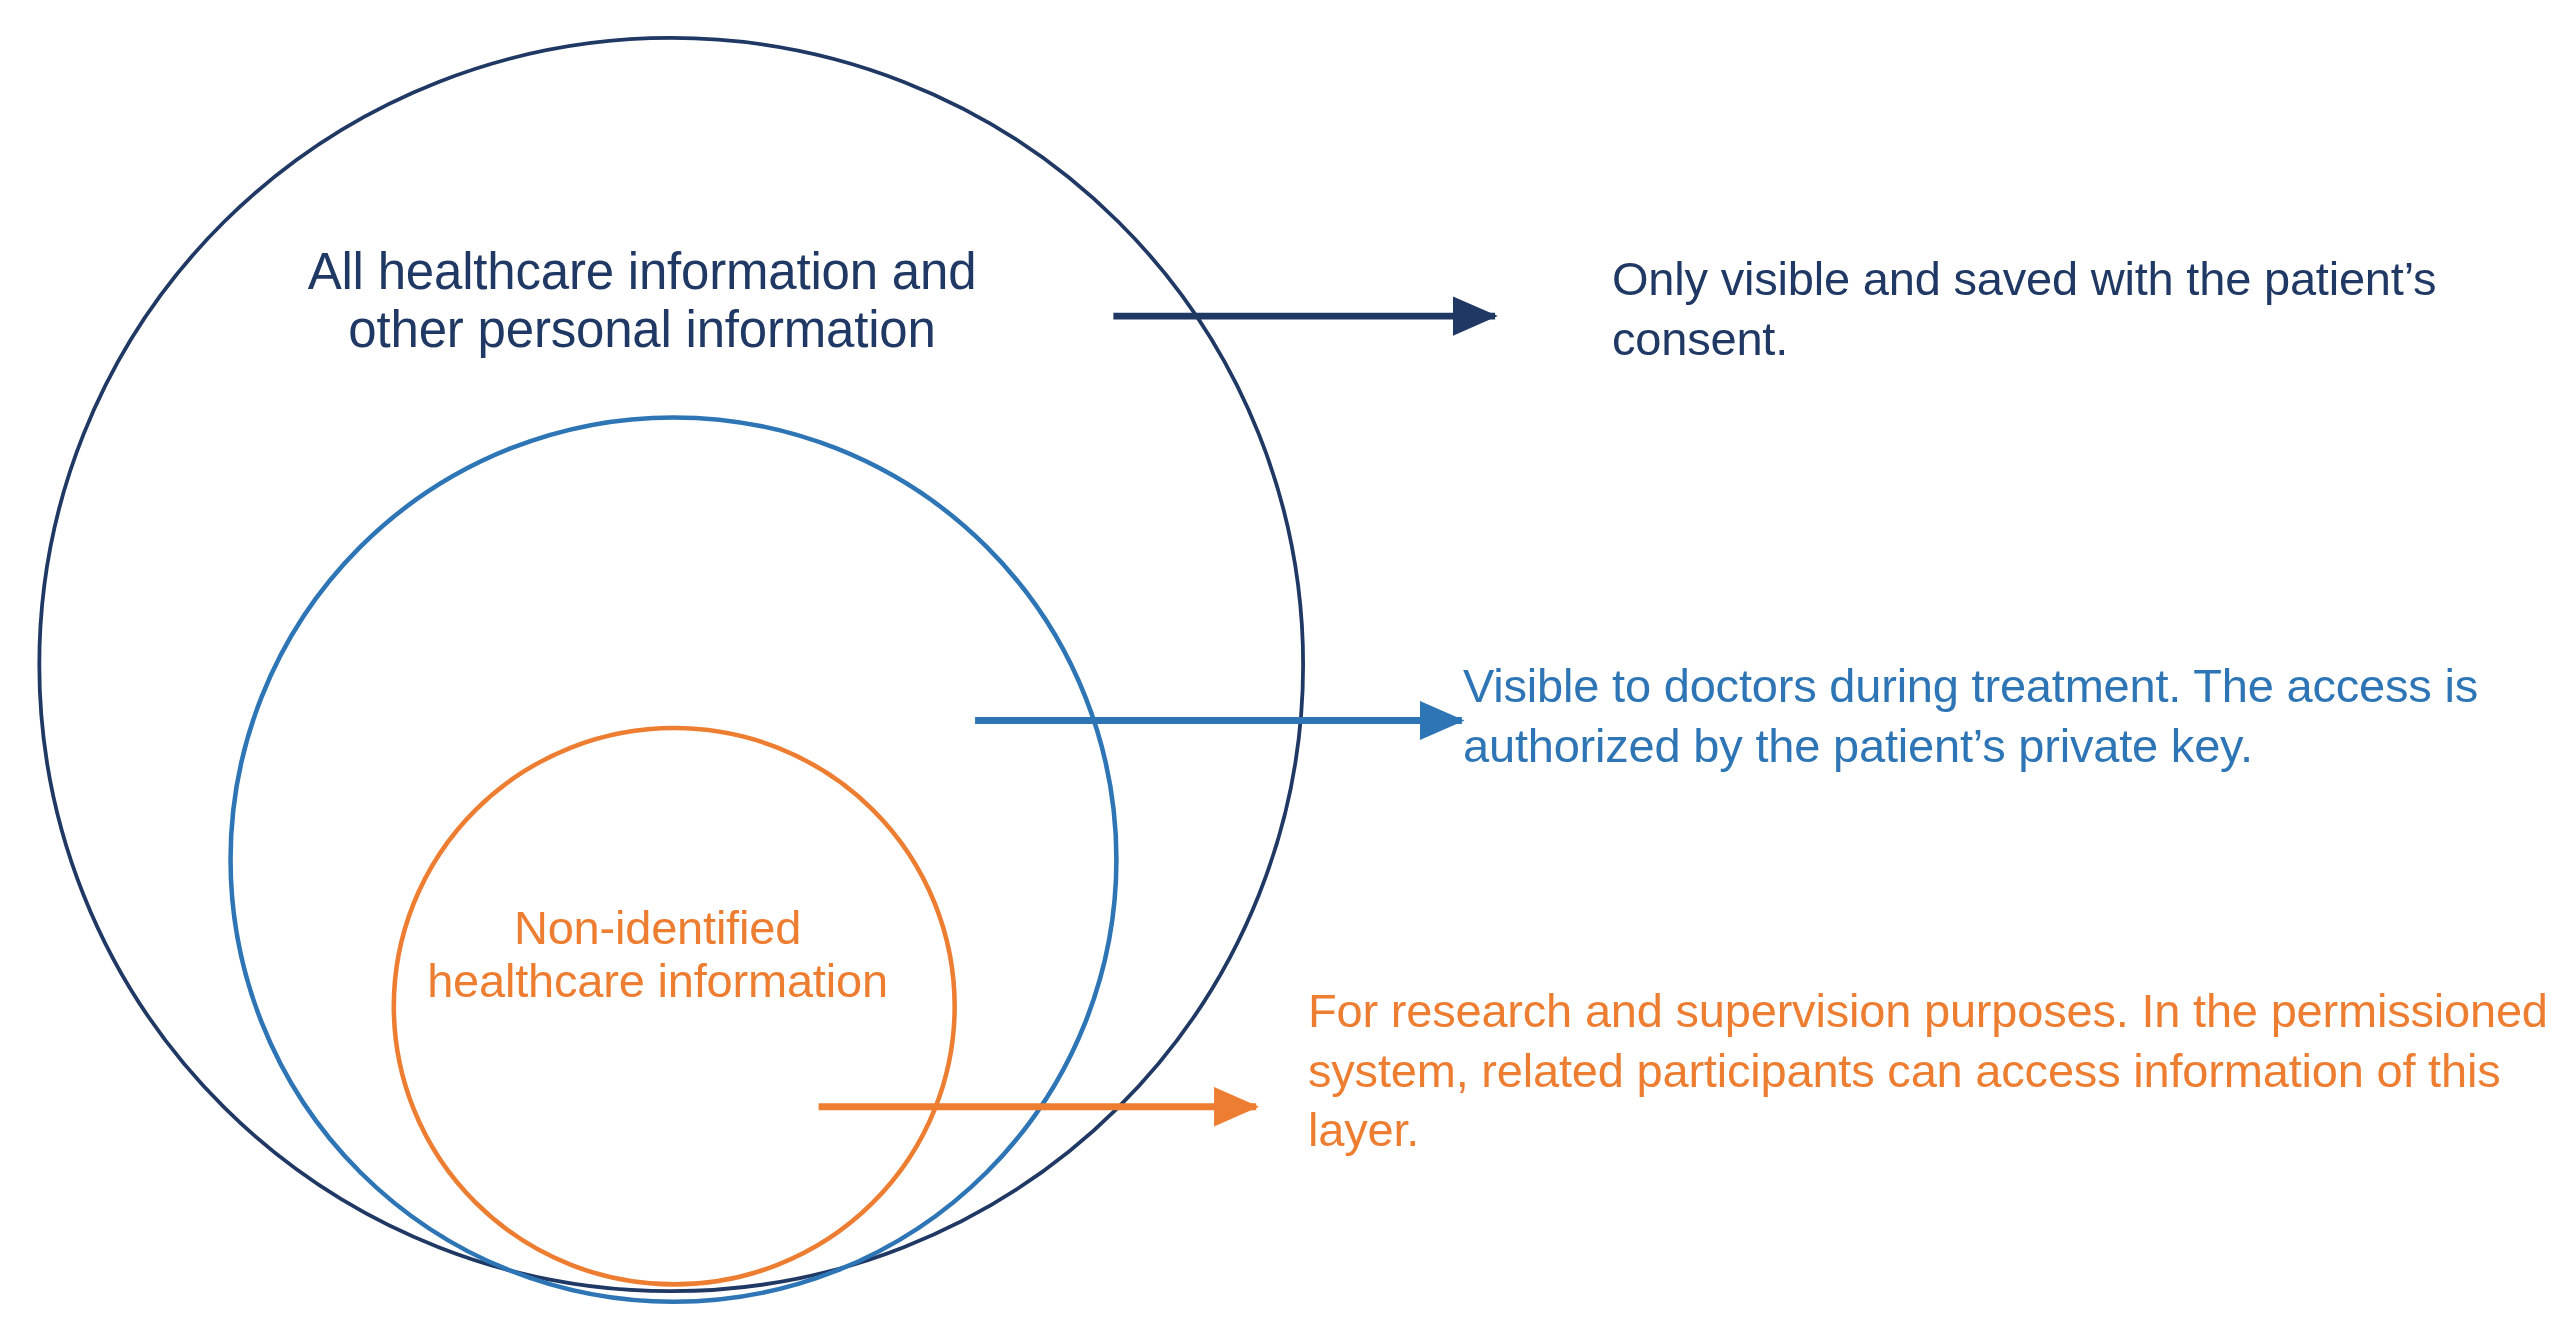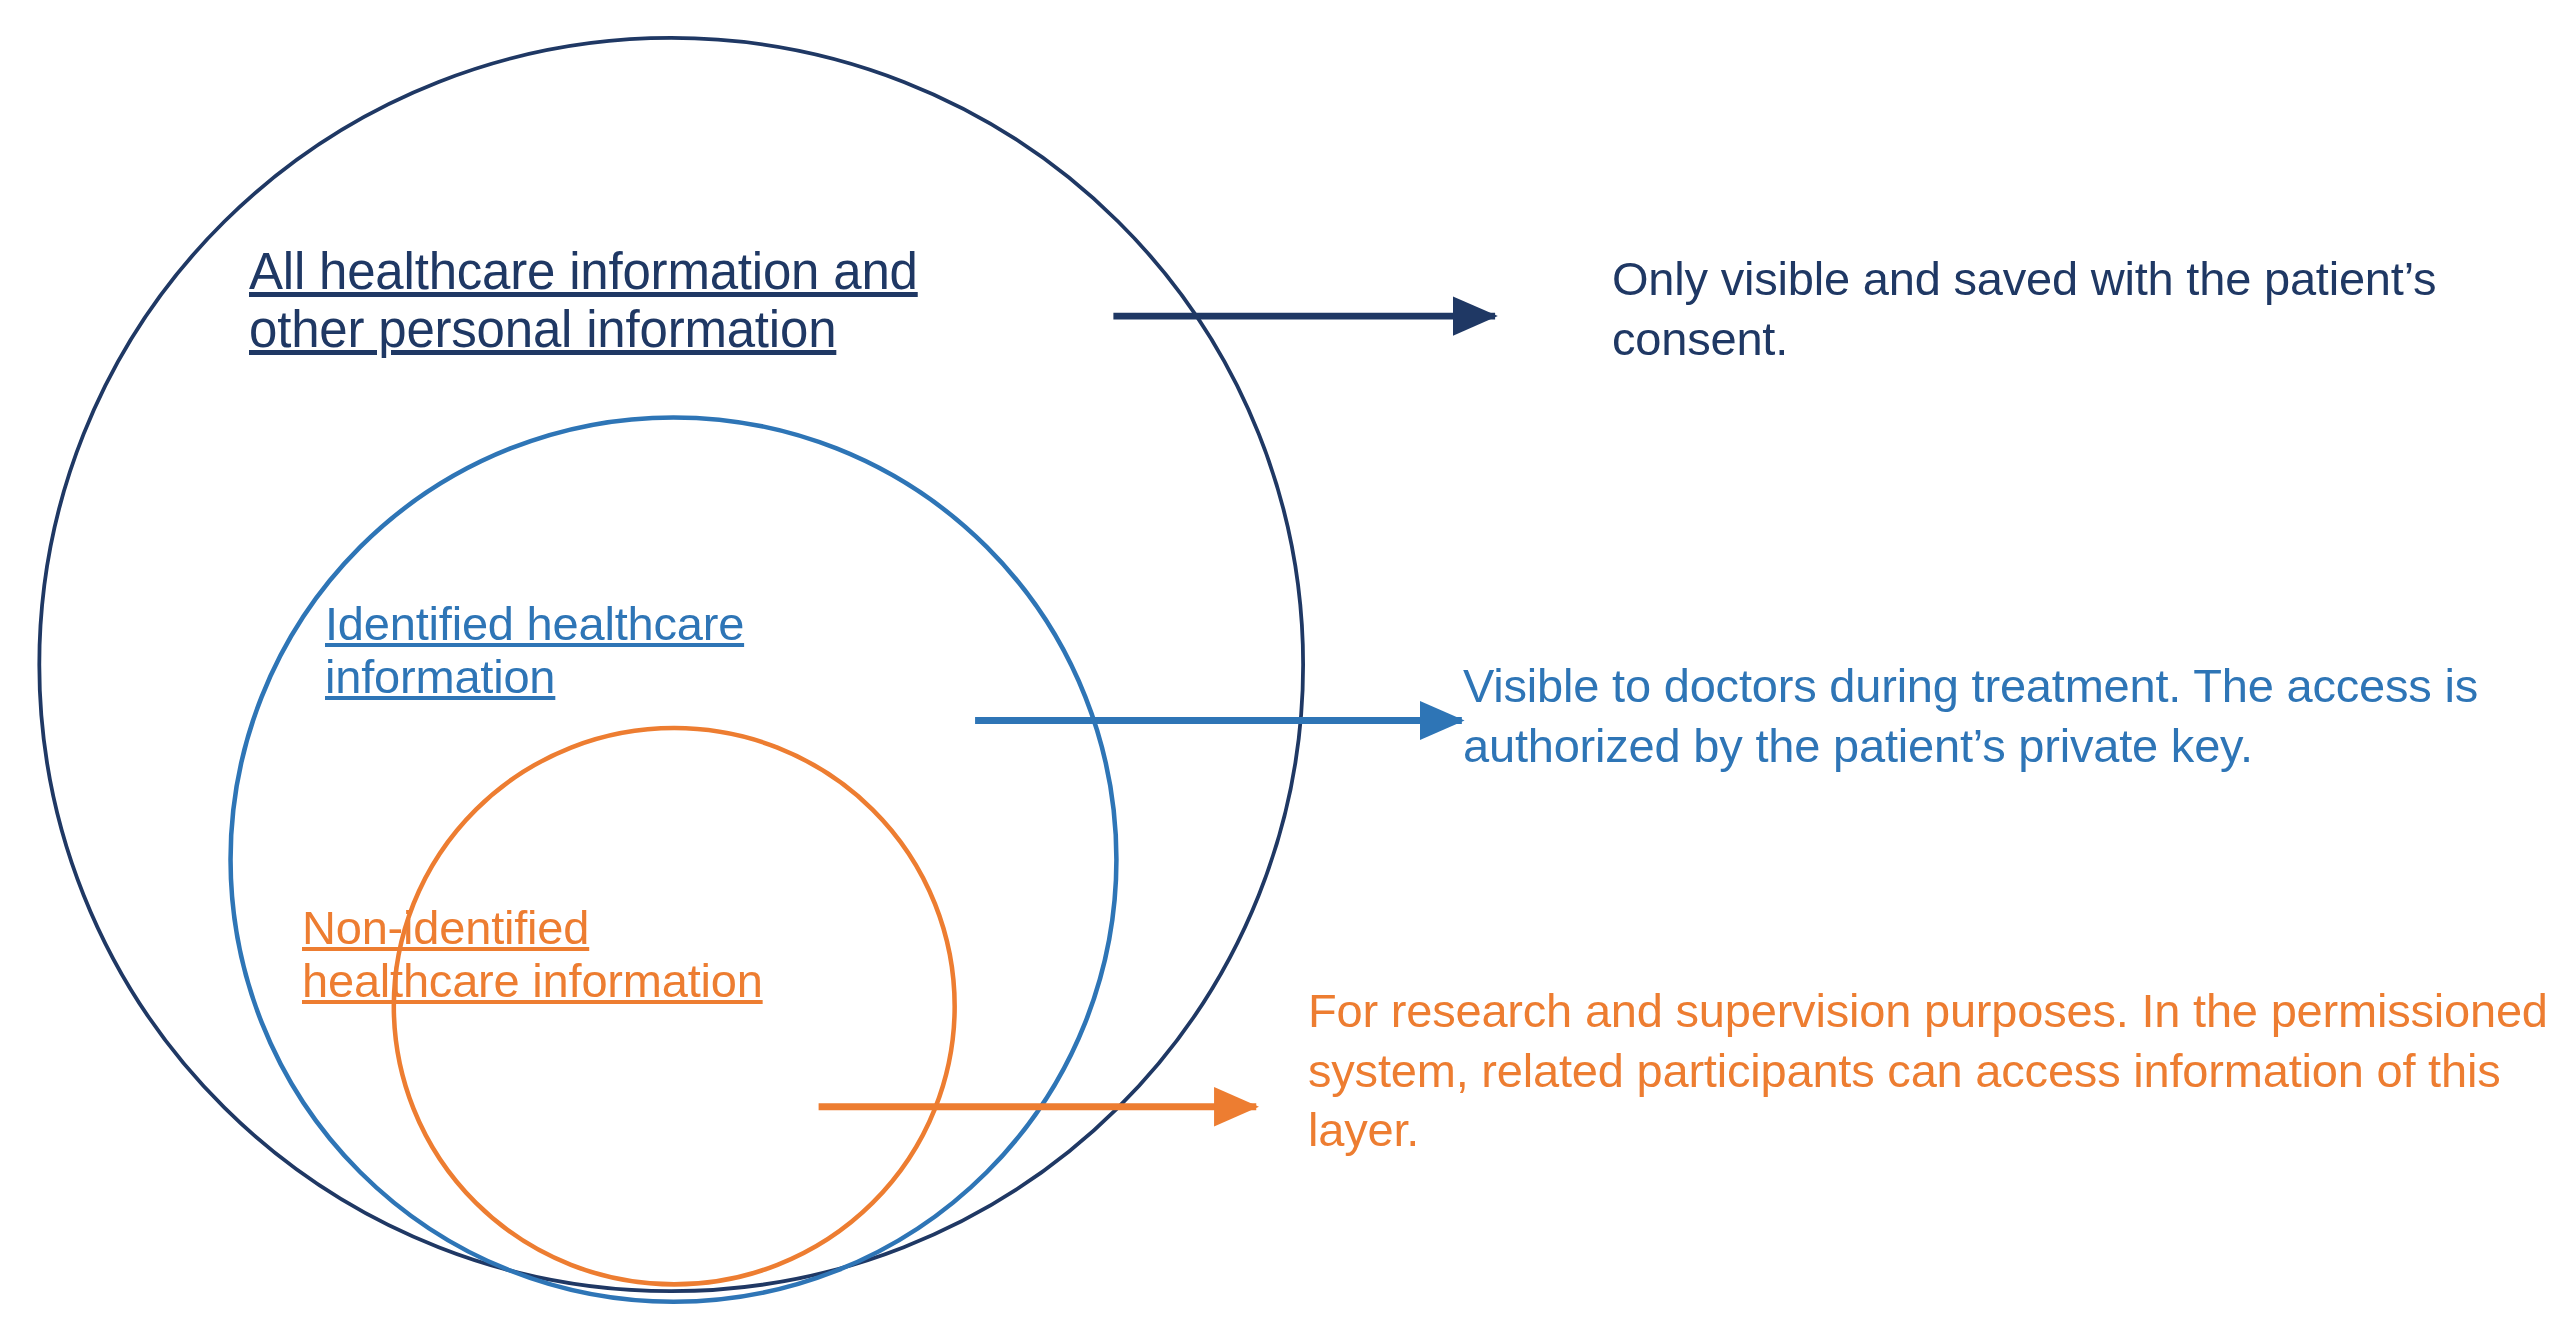--- a/index.html
+++ b/index.html
@@ -27,22 +27,22 @@
     width: 2576px;
     height: 1342px;
   }
   .label {
     position: absolute;
     white-space: pre-line;
     letter-spacing: -0.2px;
   }
   
   .caption {
+    text-align: center;
     line-height: 1.13;
-    text-decoration: underline;
   }
   #label-outer-circle {
     left: 249px;
     top: 243px;
     width: 786px;
     font-size: 51px;
     color: #1f3864;
   }
   #label-middle-circle {
     left: 325px;
@@ -114,22 +114,20 @@
     <line x1="1473" y1="418" x2="1978" y2="418" stroke="#1f3864" stroke-width="9" marker-end="url(#arrowhead-navy)"></line>
 
     <line x1="1290" y1="953" x2="1934" y2="953" stroke="#2e75b6" stroke-width="9" marker-end="url(#arrowhead-blue)"></line>
 
     <line x1="1083" y1="1464" x2="1662" y2="1464" stroke="#ed7d31" stroke-width="9" marker-end="url(#arrowhead-orange)"></line>
   </svg>
 
   <div class="label caption" id="label-outer-circle">All healthcare information and
 other personal information</div>
 
-  <div class="label caption" id="label-middle-circle">Identified healthcare
-information</div>
 
   <div class="label caption" id="label-inner-circle">Non-identified
 healthcare information</div>
 
   <div class="label annotation" id="annotation-outer">Only visible and saved with the patient’s consent.</div>
 
   <div class="label annotation" id="annotation-middle">Visible to doctors during treatment. The access is authorized by the patient’s private key.</div>
 
   <div class="label annotation" id="annotation-inner">For research and supervision purposes. In the permissioned system, related participants can access information of this layer.</div>
 

